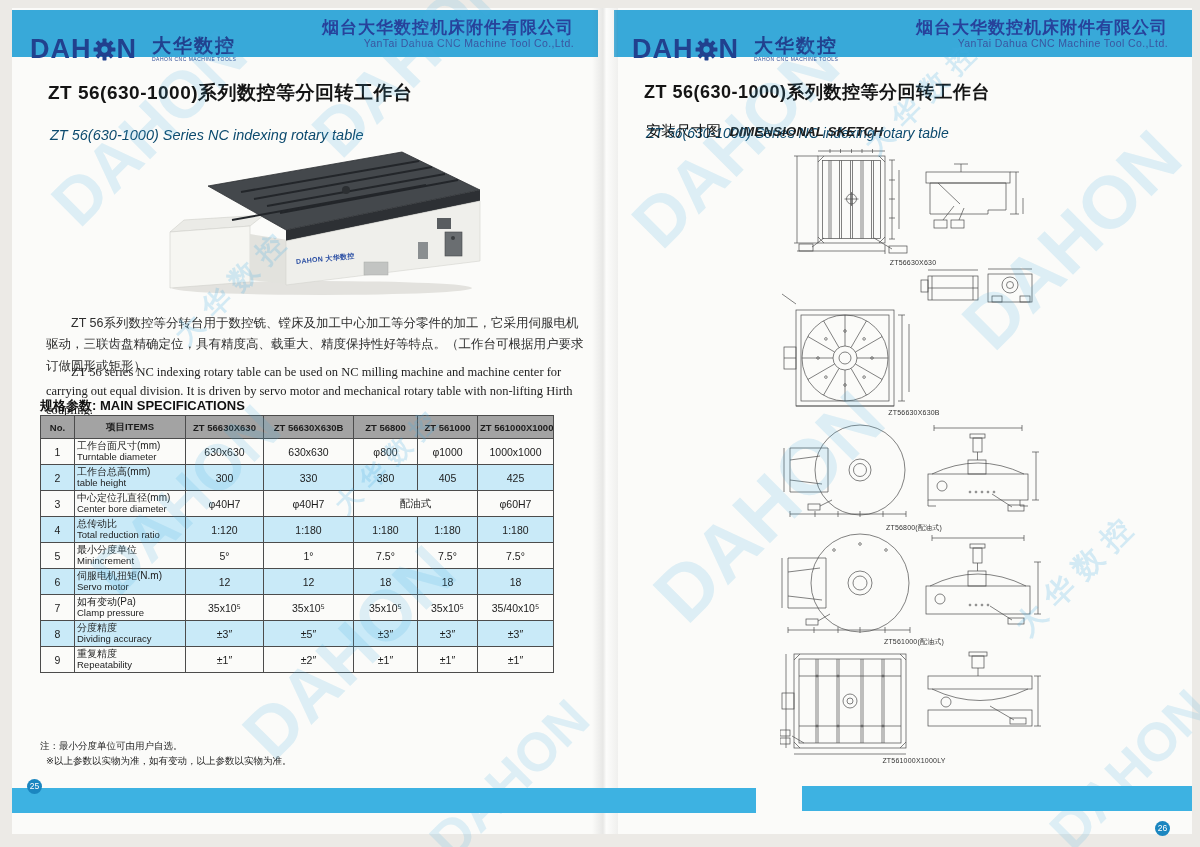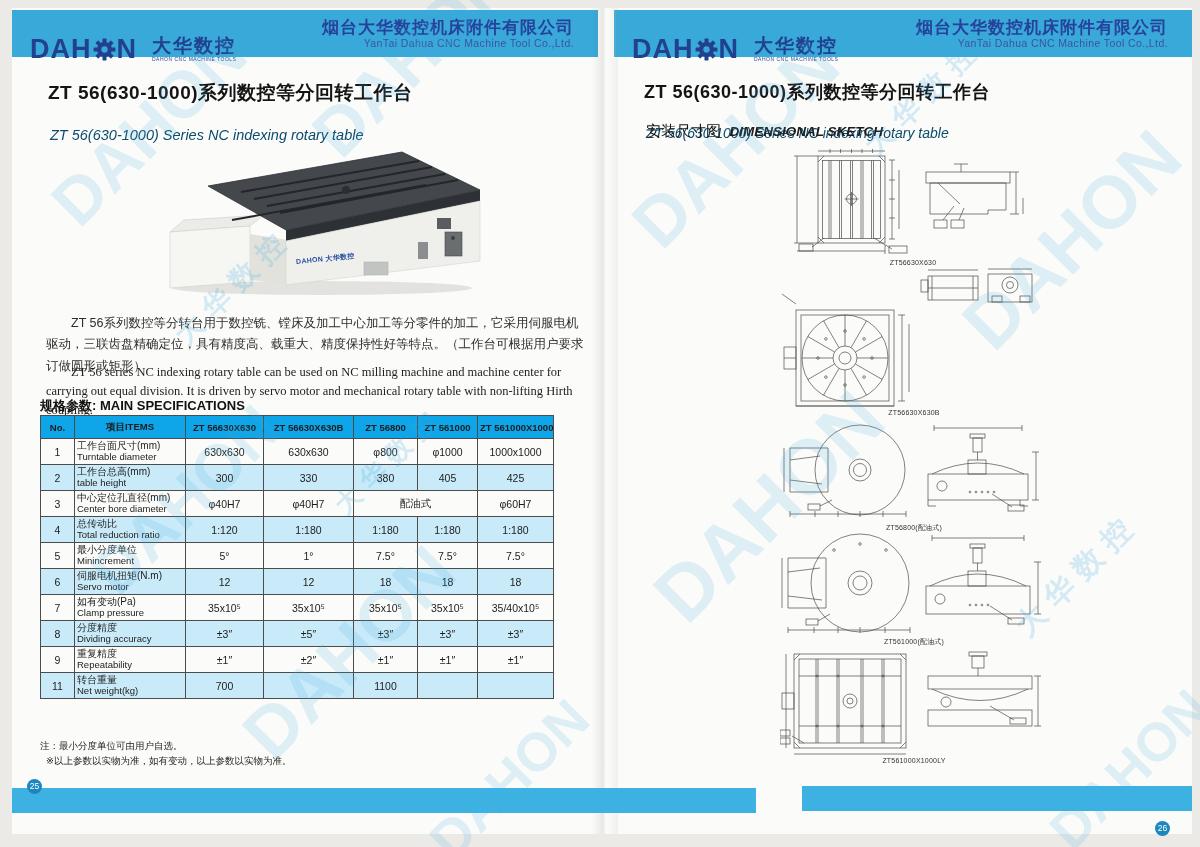--- a/index.html
+++ b/index.html
@@ -36,21 +36,21 @@
   .lp-title-en{left:50px;top:106px;}
   .photo{position:absolute;left:150px;top:134px;width:332px;height:168px;}
   .photo-brand{position:absolute;left:146px;top:120px;font-size:7px;font-weight:700;color:#2b4fa3;transform:rotate(-6deg);letter-spacing:.3px;}
   .para{position:absolute;left:46px;width:542px;color:#2e2e2e;}
   .para-cn{top:300px;font-size:12.5px;line-height:1.75;text-indent:2em;}
   .para-en{top:350px;font-size:12.5px;line-height:1.55;text-indent:2em;font-family:"Liberation Serif","DejaVu Serif",serif;color:#222;}
   .spec-heading{position:absolute;left:40px;top:397px;font-size:13px;font-weight:700;color:#111;}
 
   table.spec{position:absolute;left:40px;top:415px;width:513px;border-collapse:collapse;table-layout:fixed;}
   table.spec th,table.spec td{border:1px solid #4c4c4c;padding:0 2px;color:#1c1c1c;}
-  table.spec thead th{background:#0ea5e9;font-size:9.5px;font-weight:700;height:22px;text-align:center;white-space:nowrap;overflow:hidden;}
+  table.spec thead th{background:#a3a3a3;font-size:9.5px;font-weight:700;height:22px;text-align:center;white-space:nowrap;overflow:hidden;}
   table.spec tbody tr{height:26px;}
   table.spec tbody tr:nth-child(even){background:#c9eaf8;}
   td.c-no{text-align:center;font-size:10.5px;}
   td.c-item{text-align:left;padding-left:6px;}
   td.c-item .item-cn{font-size:10px;line-height:1.2;}
   td.c-item .item-en{font-size:9.5px;line-height:1.15;color:#222;}
   td.c-val{text-align:center;font-size:10.5px;white-space:nowrap;}
   .note{position:absolute;font-size:9.5px;color:#222;}
   .note1{left:40px;top:740px;}
   .note2{left:46px;top:755px;}
@@ -312,32 +312,20 @@
             <td class="c-no">9</td>
             <td class="c-item">
               <div class="item-cn">重复精度</div>
               <div class="item-en">Repeatability</div>
             </td>
             <td class="c-val">±1″</td>
             <td class="c-val">±2″</td>
             <td class="c-val">±1″</td>
             <td class="c-val">±1″</td>
             <td class="c-val">±1″</td>
-          </tr>
-          <tr>
-            <td class="c-no">11</td>
-            <td class="c-item">
-              <div class="item-cn">转台重量</div>
-              <div class="item-en">Net weight(kg)</div>
-            </td>
-            <td class="c-val">700</td>
-            <td class="c-val"></td>
-            <td class="c-val">1100</td>
-            <td class="c-val"></td>
-            <td class="c-val"></td>
           </tr>
         </tbody>
     </table>
 
     <div class="note note1">注：最小分度单位可由用户自选。</div>
     <div class="note note2">※以上参数以实物为准，如有变动，以上参数以实物为准。</div>
 
     <div class="title-cn rp-title-cn">ZT 56(630-1000)系列数控等分回转工作台</div>
     <div class="title-en rp-title-en">ZT 56(630-1000) Series NC indexing rotary table</div>
     <div class="rp-sketch">

